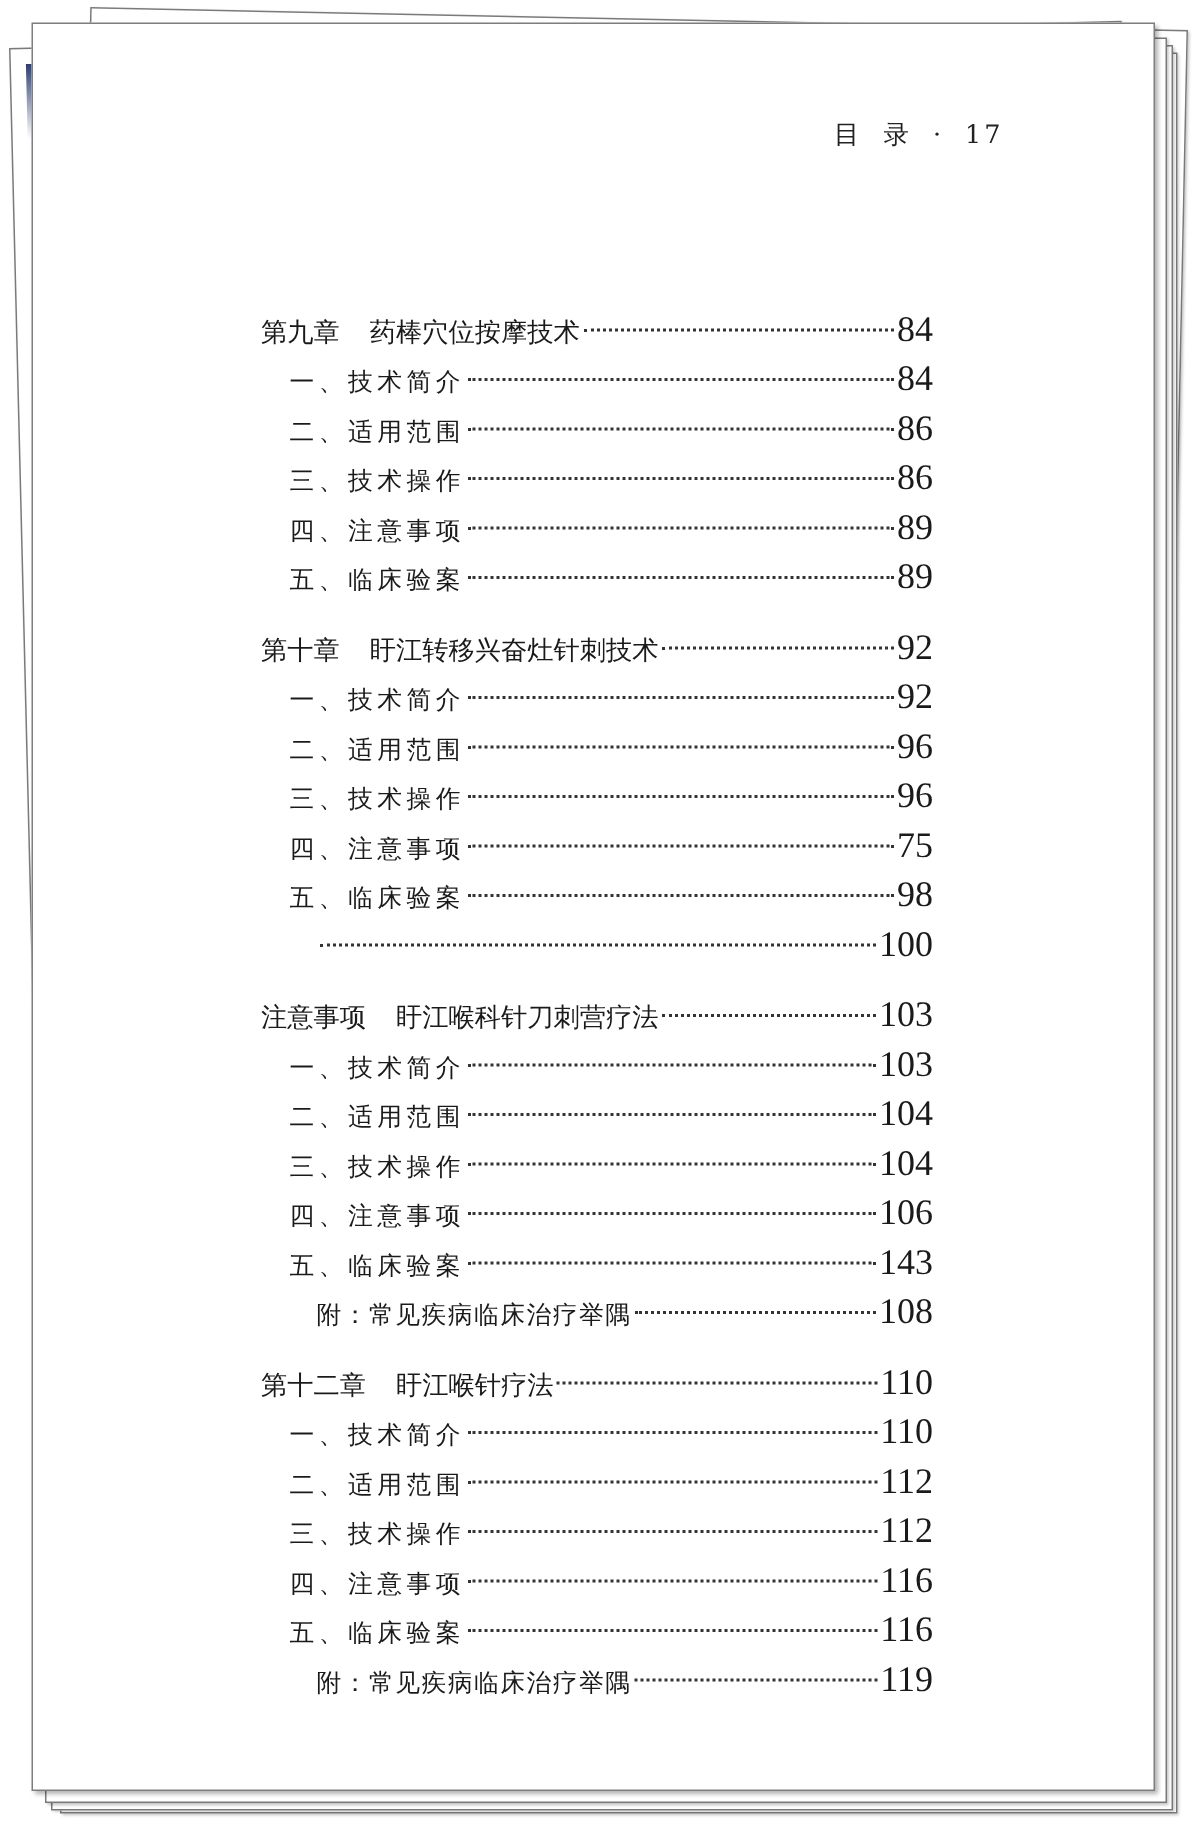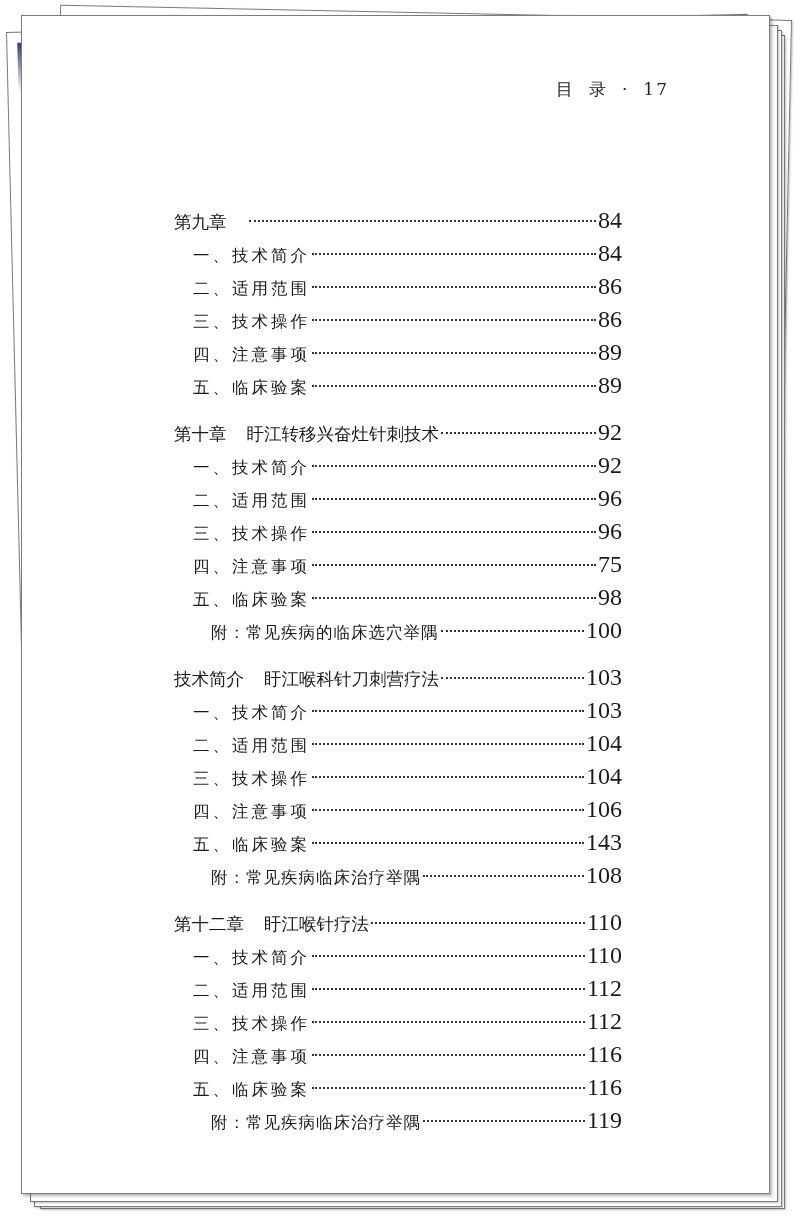--- a/index.html
+++ b/index.html
@@ -89,20 +89,21 @@
     <span>录</span>
     <span>·</span>
     <span>17</span>
   </div>
 
   <div class="toc">
 
     <div class="chapter-block">
       <div class="row chapter">
         <span class="label chapter-num">第九章</span>
+        <span class="label">药棒穴位按摩技术</span>
         <span class="leader"></span>
         <span class="pg">84</span>
       </div>
       <div class="row section">
           <span class="label">一、技术简介</span>
           <span class="leader"></span>
           <span class="pg">84</span>
         </div>
       <div class="row section">
           <span class="label">二、适用范围</span>
@@ -152,29 +153,28 @@
           <span class="label">四、注意事项</span>
           <span class="leader"></span>
           <span class="pg">75</span>
         </div>
       <div class="row section">
           <span class="label">五、临床验案</span>
           <span class="leader"></span>
           <span class="pg">98</span>
         </div>
       <div class="row appendix">
-          <span class="label">附：常见疾病的临床选穴举隅</span>
           <span class="leader"></span>
           <span class="pg">100</span>
         </div>
     </div>
 
     <div class="chapter-block">
       <div class="row chapter">
-        <span class="label chapter-num">技术简介</span>
+        <span class="label chapter-num">注意事项</span>
         <span class="label">盱江喉科针刀刺营疗法</span>
         <span class="leader"></span>
         <span class="pg">103</span>
       </div>
       <div class="row section">
           <span class="label">一、技术简介</span>
           <span class="leader"></span>
           <span class="pg">103</span>
         </div>
       <div class="row section">

